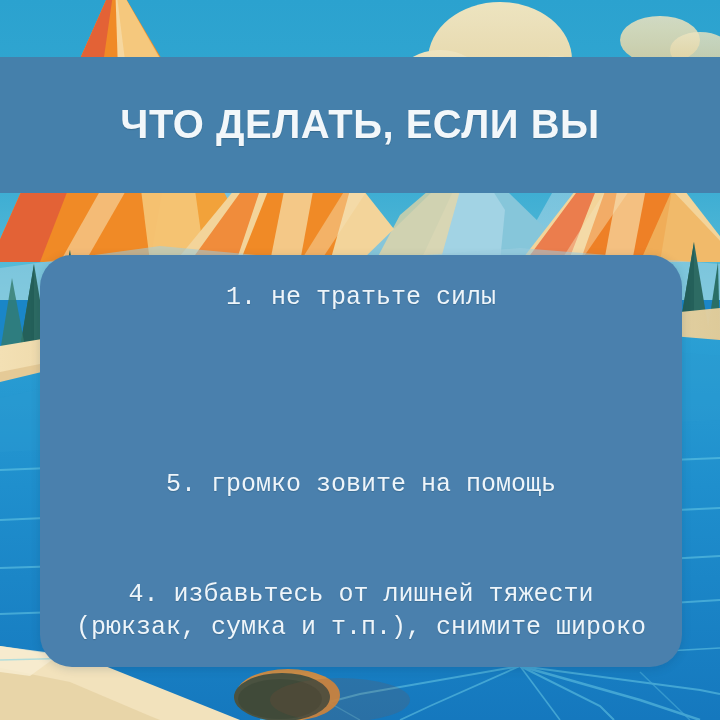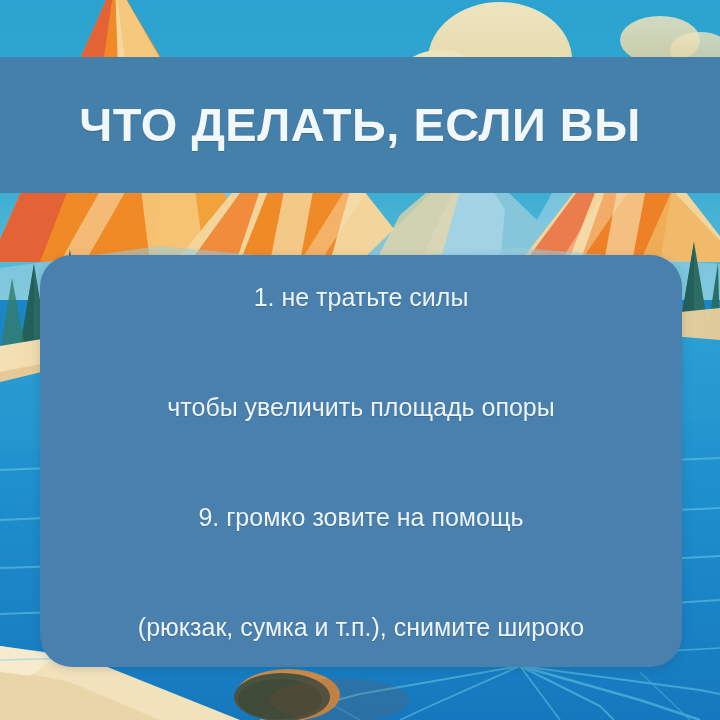--- a/index.html
+++ b/index.html
@@ -39,21 +39,21 @@
     background: #4580ab;
     display: flex;
     flex-direction: column;
     align-items: center;
     justify-content: center;
     z-index: 5;
   }
 
   .title-line {
     color: #f2f7fa;
-    font-size: 47px;
+    font-size: 40px;
     font-weight: bold;
     letter-spacing: 0.5px;
     line-height: 1.28;
     text-align: center;
     white-space: nowrap;
     text-shadow: 0 1px 1px rgba(20,50,70,0.28);
   }
 
   
   #content-card {
@@ -74,21 +74,21 @@
 
   .tip-item {
     text-align: center;
     color: #eef5fa;
     font-size: 25px;
     font-weight: 500;
     line-height: 1.34;
     text-shadow: 0 1px 1px rgba(20,50,70,0.25);
   }
 
-  .tip-line { display: block; white-space: nowrap; }
+  .tip-line { display: block; white-space: nowrap; font-family: Liberation Mono, monospace; }
 </style>
 </head>
 <body>
 
 <div id="poster">
 
   <svg id="scene" viewBox="0 0 720 720" preserveAspectRatio="none" xmlns="http://www.w3.org/2000/svg">
     <defs>
       <linearGradient id="skyGrad" x1="0" y1="0" x2="0" y2="1">
         <stop offset="0%" stop-color="#2ba2cf"></stop>
@@ -229,25 +229,25 @@
     <div class="title-line">ЧТО ДЕЛАТЬ, ЕСЛИ ВЫ</div>
   </div>
 
   <div id="content-card">
 
     <div class="tip-item">
       <span class="tip-line">1. не тратьте силы</span>
     </div>
 
     <div class="tip-item">
-      <span class="tip-line">чтобы увеличить площадь опоры</span>
-    </div>
-
-    <div class="tip-item">
-      <span class="tip-line">9. громко зовите на помощь</span>
-    </div>
-
-    <div class="tip-item">
+    </div>
+
+    <div class="tip-item">
+      <span class="tip-line">5. громко зовите на помощь</span>
+    </div>
+
+    <div class="tip-item">
+      <span class="tip-line">4. избавьтесь от лишней тяжести</span>
       <span class="tip-line">(рюкзак, сумка и т.п.), снимите широко</span>
     </div>
 
   </div>
 </div>
 
 </body></html>

